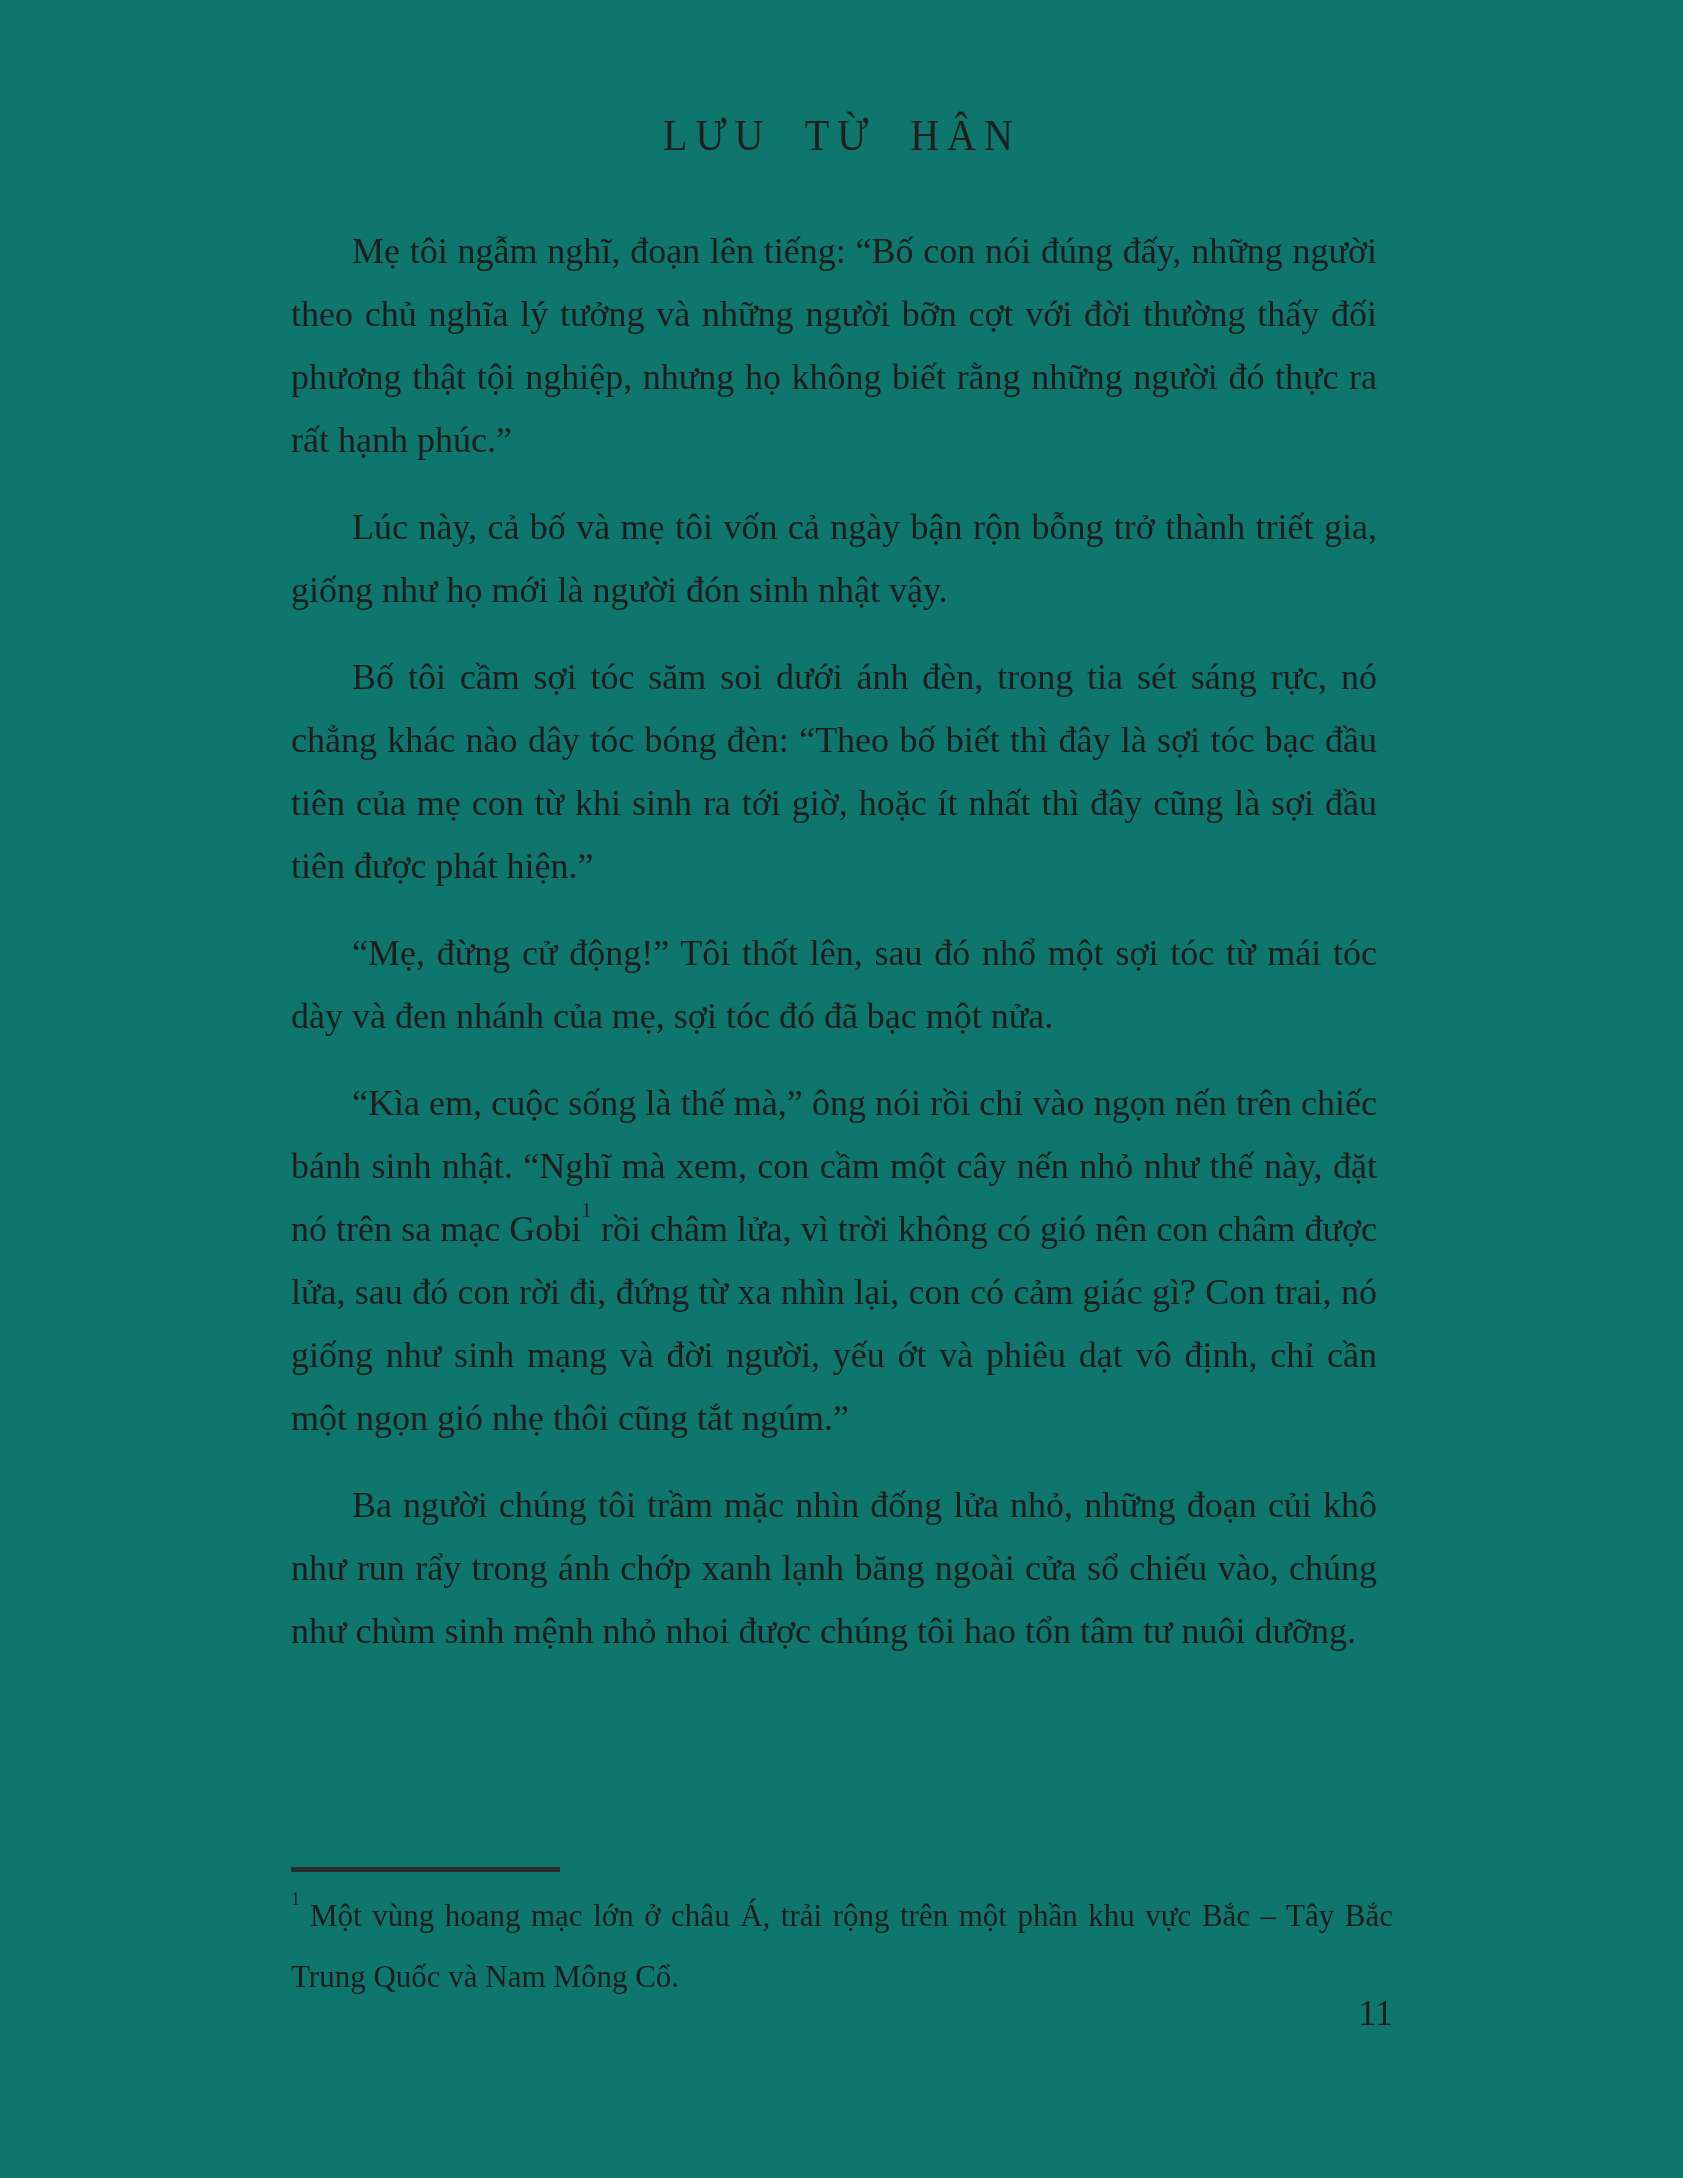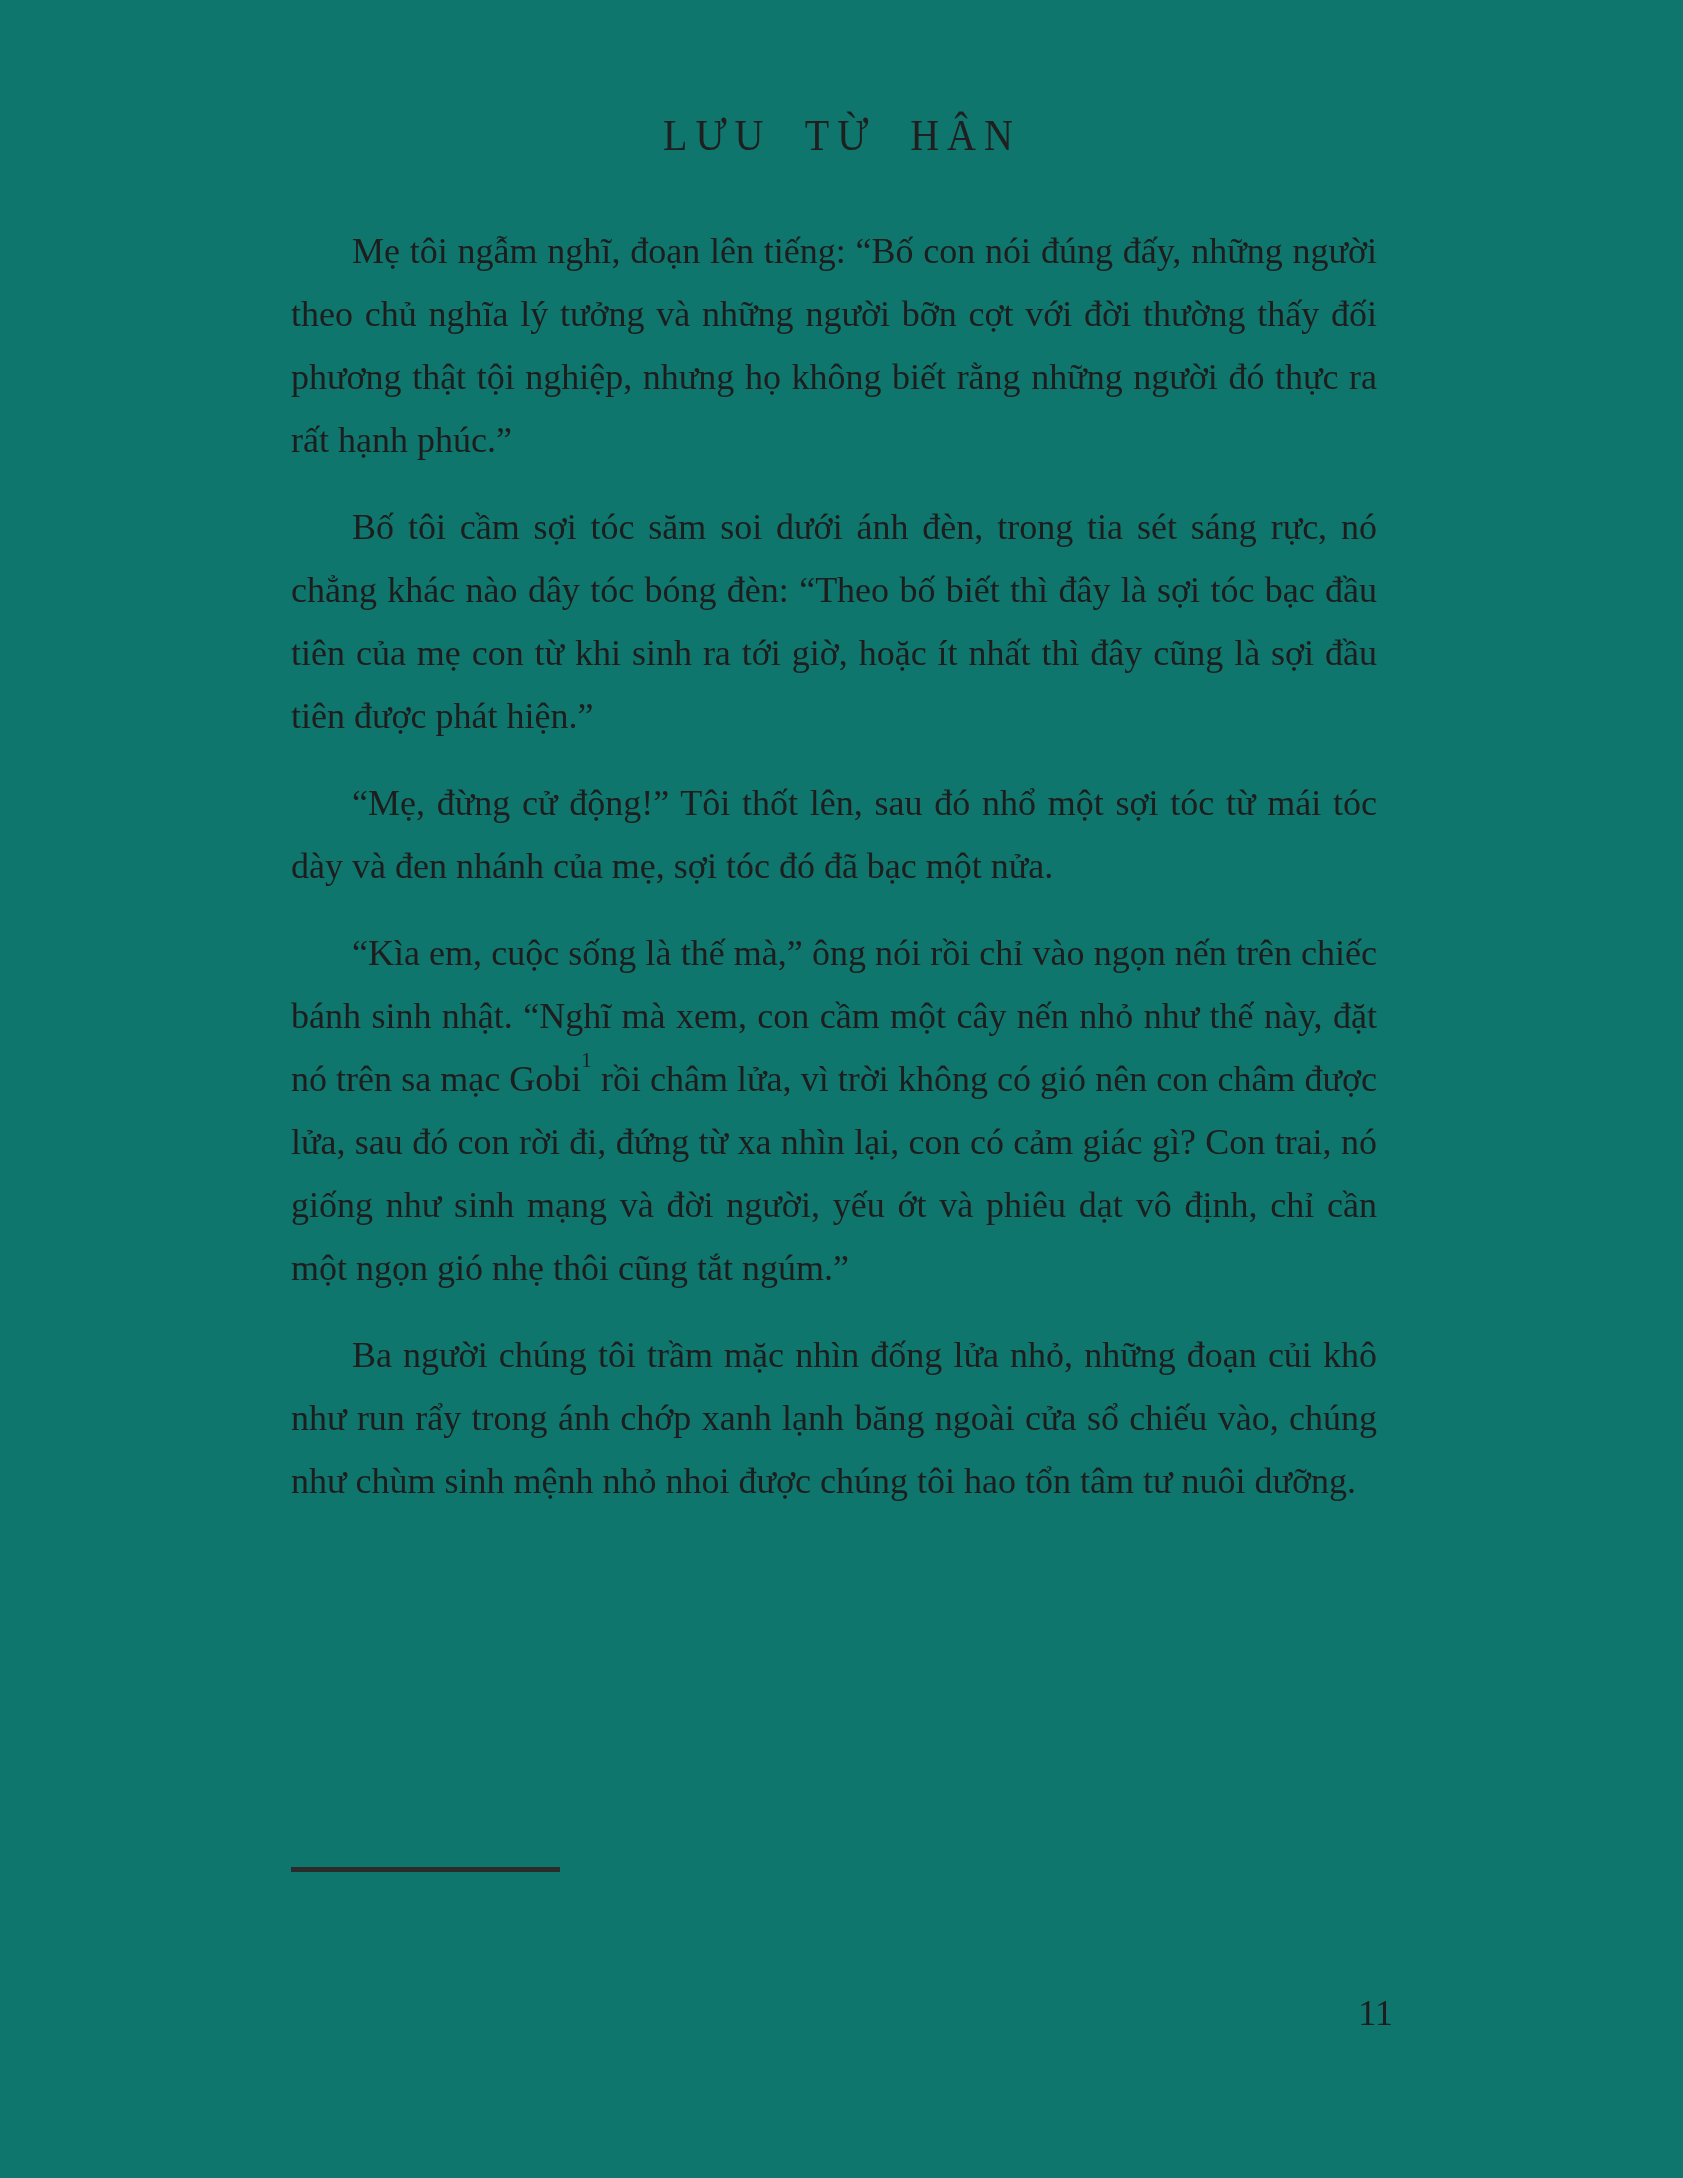--- a/index.html
+++ b/index.html
@@ -86,25 +86,27 @@
 </style>
 </head>
 <body>
 
 <div class="page">
 
   <div class="running-header">LƯU TỪ HÂN</div>
 
   <div class="text-block">
       <p class="body-paragraph">Mẹ tôi ngẫm nghĩ, đoạn lên tiếng: “Bố con nói đúng đấy, những người theo chủ nghĩa lý tưởng và những người bỡn cợt với đời thường thấy đối phương thật tội nghiệp, nhưng họ không biết rằng những người đó thực ra rất hạnh phúc.”</p>
+      <p class="body-paragraph">Lúc này, cả bố và mẹ tôi vốn cả ngày bận rộn bỗng trở thành triết gia, giống như họ mới là người đón sinh nhật vậy.</p>
       <p class="body-paragraph">Bố tôi cầm sợi tóc săm soi dưới ánh đèn, trong tia sét sáng rực, nó chẳng khác nào dây tóc bóng đèn: “Theo bố biết thì đây là sợi tóc bạc đầu tiên của mẹ con từ khi sinh ra tới giờ, hoặc ít nhất thì đây cũng là sợi đầu tiên được phát hiện.”</p>
       <p class="body-paragraph">“Mẹ, đừng cử động!” Tôi thốt lên, sau đó nhổ một sợi tóc từ mái tóc dày và đen nhánh của mẹ, sợi tóc đó đã bạc một nửa.</p>
       <p class="body-paragraph">“Kìa em, cuộc sống là thế mà,” ông nói rồi chỉ vào ngọn nến trên chiếc bánh sinh nhật. “Nghĩ mà xem, con cầm một cây nến nhỏ như thế này, đặt nó trên sa mạc Gobi<sup>1</sup> rồi châm lửa, vì trời không có gió nên con châm được lửa, sau đó con rời đi, đứng từ xa nhìn lại, con có cảm giác gì? Con trai, nó giống như sinh mạng và đời người, yếu ớt và phiêu dạt vô định, chỉ cần một ngọn gió nhẹ thôi cũng tắt ngúm.”</p>
       <p class="body-paragraph">Ba người chúng tôi trầm mặc nhìn đống lửa nhỏ, những đoạn củi khô như run rẩy trong ánh chớp xanh lạnh băng ngoài cửa sổ chiếu vào, chúng như chùm sinh mệnh nhỏ nhoi được chúng tôi hao tổn tâm tư nuôi dưỡng.</p>
     </div>
 
   <div class="footnote-rule"></div>
 
+  <div class="footnote"><sup>1</sup><span>Một vùng hoang mạc lớn ở châu Á, trải rộng trên một phần khu vực Bắc – Tây Bắc Trung Quốc và Nam Mông Cổ.</span></div>
 
   <div class="page-number">11</div>
 
 </div>
 
 
 </body></html>

